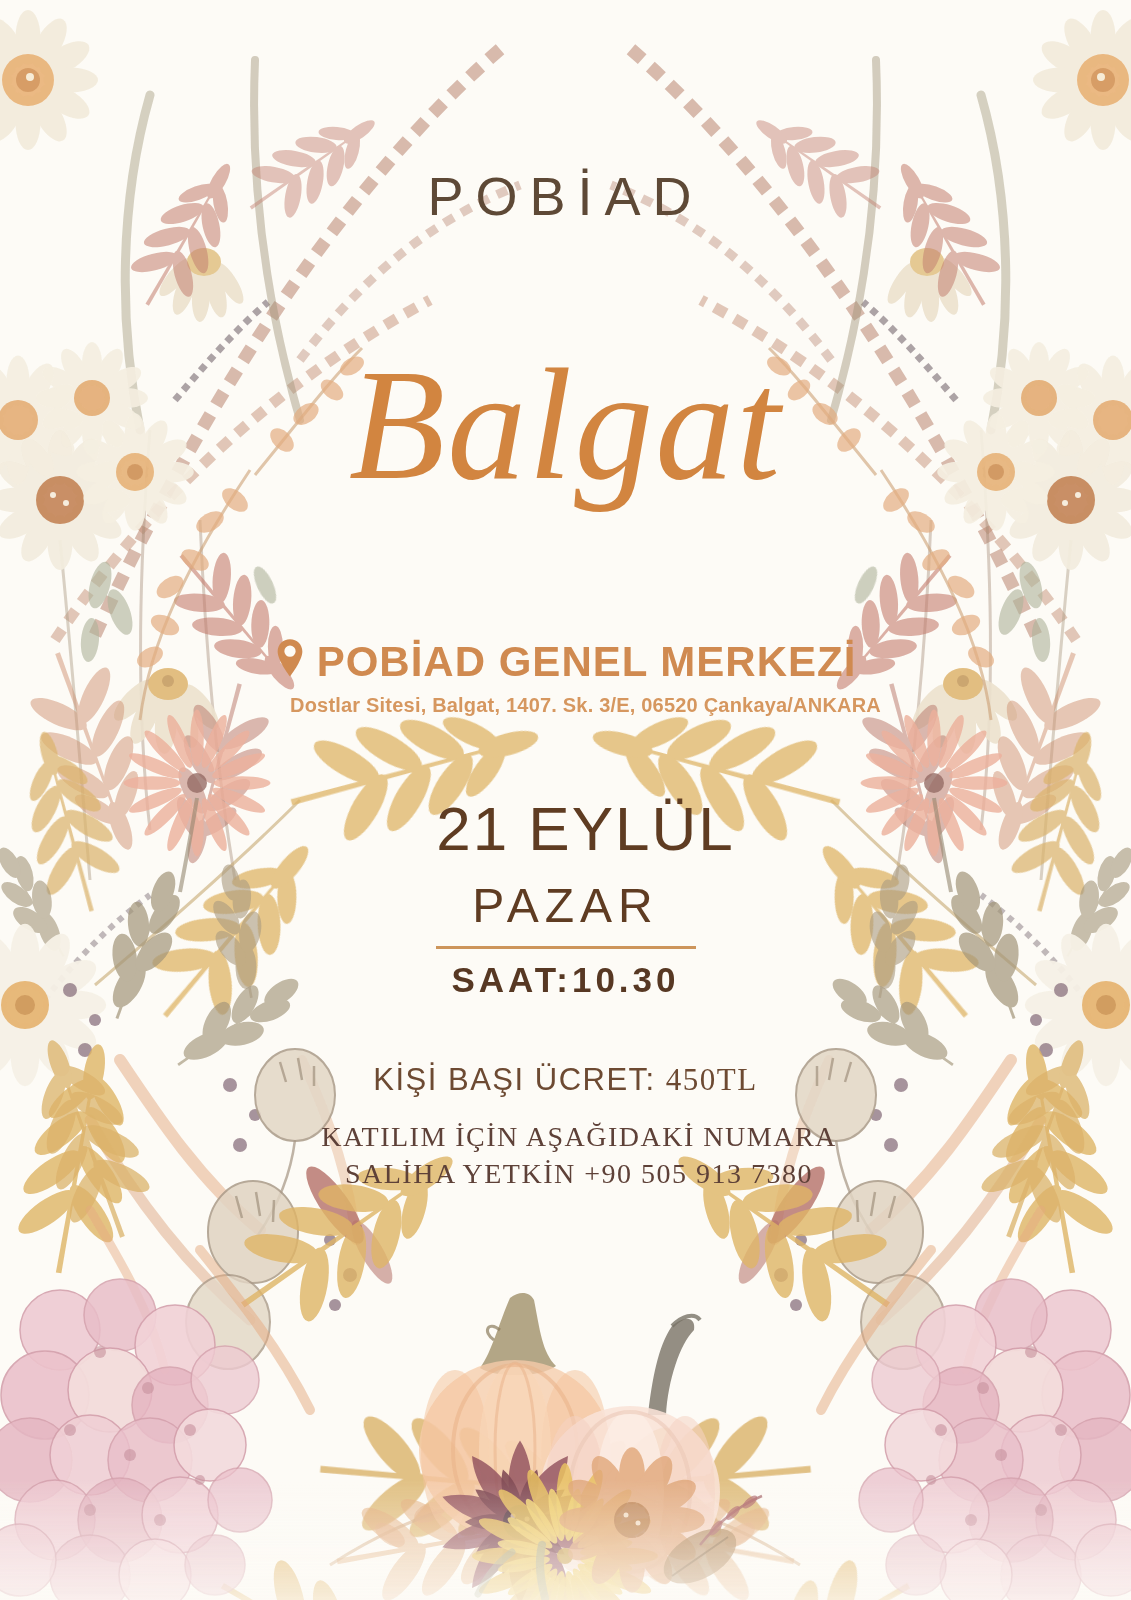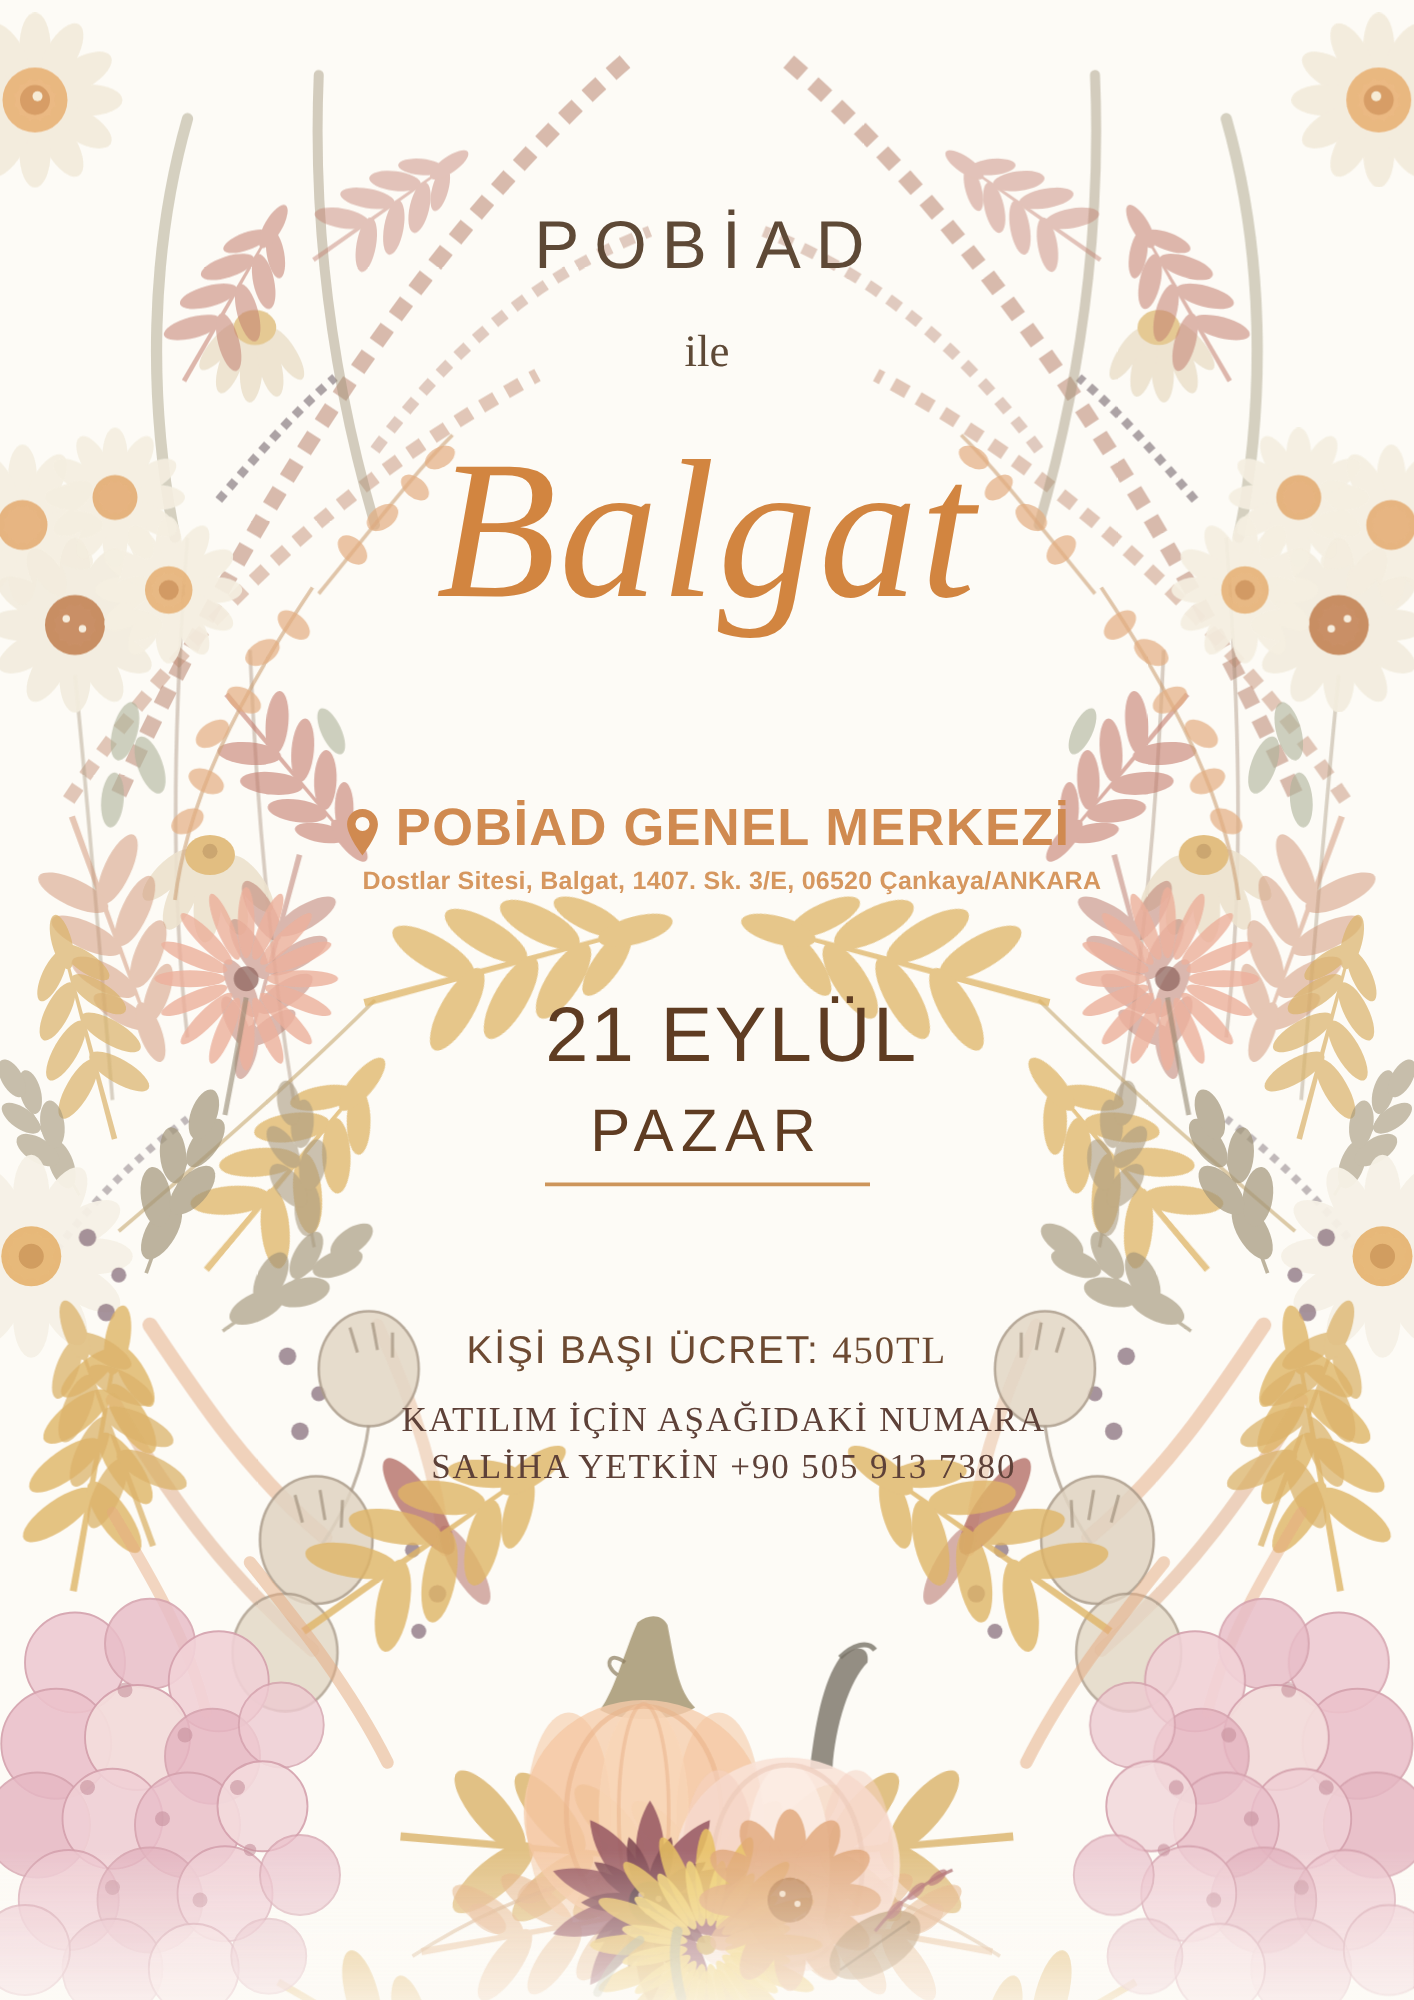--- a/index.html
+++ b/index.html
@@ -29,21 +29,21 @@
   .event-title{
     top:326px;
     font-family:"Liberation Serif",serif;
     font-style:italic;
     font-size:158px;line-height:1.25;
     color:var(--script_orange,#d28540);
     letter-spacing:2px;
   }
   .venue-line{
     top:638px;
-    display:flex;align-items:flex-end;justify-content:center;gap:12px;
+    display:flex;align-items:flex-start;justify-content:center;gap:12px;
     color:var(--venue_orange,#d08a50);
   }
   .venue-name{
     font-size:42px;font-weight:700;letter-spacing:1px;
   }
   .pin{width:30px;height:40px;display:inline-block;}
   .venue-address{
     top:694px;
     font-size:20px;font-weight:600;letter-spacing:0.2px;
     color:var(--address_orange,#d6975f);
@@ -415,34 +415,34 @@
         <path d="M 545,1598 C 540,1578 538,1562 542,1545" fill="none" stroke="#8f9579" stroke-width="8" stroke-linecap="round" opacity="0.6"></path>
         <path d="M 478,1594 C 488,1574 498,1562 512,1552" fill="none" stroke="#8f9579" stroke-width="7" stroke-linecap="round" opacity="0.55"></path>
       </g>
 
       <rect x="0" y="1480" width="1131" height="120" fill="url(#fadeB)"></rect>
     </g>
   </svg>
 
   <div class="textlayer">
     <div class="tl org-name">POBİAD</div>
-    <div class="tl connector">ile</div>
     <div class="tl event-title">Balgat</div>
 
     <div class="tl venue-line">
       <svg class="pin" viewBox="0 0 24 34" aria-hidden="true">
         <path d="M12 1C6 1 1.5 5.6 1.5 11.4 c0 7.8 10.5 21.2 10.5 21.2 s10.5-13.4 10.5-21.2 C22.5 5.6 18 1 12 1 Z M12 16 a4.8 4.8 0 1 1 0-9.6 a4.8 4.8 0 0 1 0 9.6 Z" fill="var(--venue_orange,#d08a50)"></path>
       </svg>
       <span class="venue-name">POBİAD GENEL MERKEZİ</span>
     </div>
     <div class="tl venue-address">Dostlar Sitesi, Balgat, 1407. Sk. 3/E, 06520 Çankaya/ANKARA</div>
 
     <div class="tl event-date">21 EYLÜL</div>
     <div class="tl event-weekday">PAZAR</div>
     <div class="date-divider"></div>
+    <div class="tl event-time">SAAT:10.30</div>
 
     <div class="tl price-line">
       <span>KİŞİ BAŞI ÜCRET:</span>
       <span class="price-value">450TL</span>
     </div>
 
     <div class="tl contact">
       <div>KATILIM İÇİN AŞAĞIDAKİ NUMARA</div>
       <div>SALİHA YETKİN +90 505 913 7380</div>
     </div>

